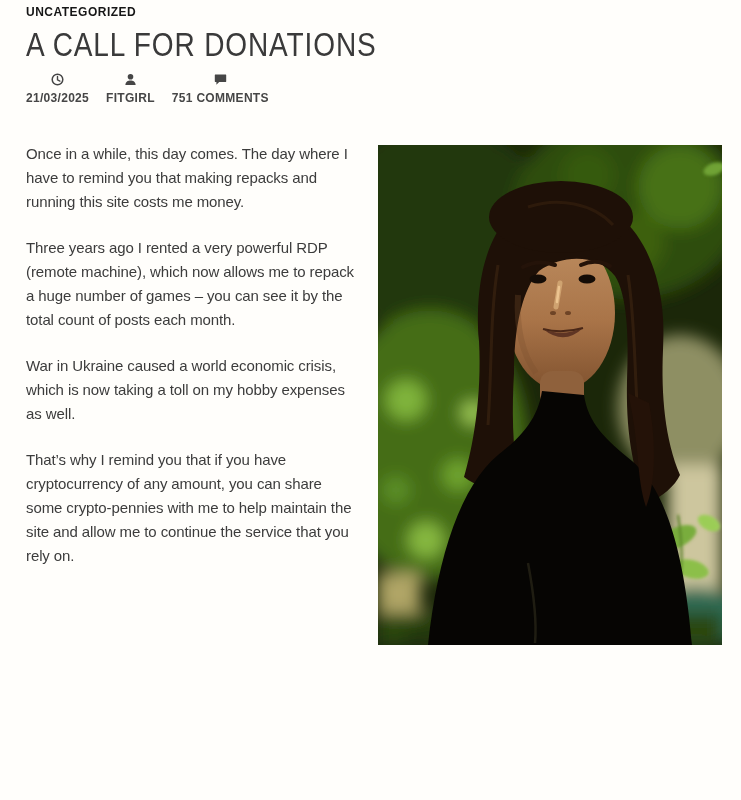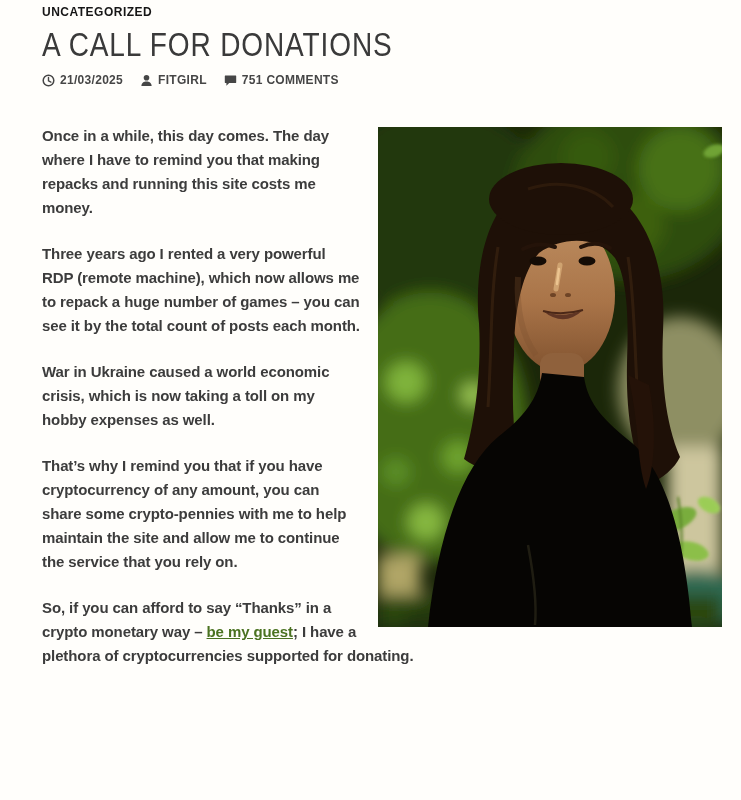--- a/index.html
+++ b/index.html
@@ -2,45 +2,44 @@
 <html lang="en"><head>
 <meta charset="utf-8">
 <style>
   html,body{margin:0;padding:0;}
   body{
     width:741px;height:800px;overflow:hidden;
     background:#fffefb;
     font-family:"Liberation Sans",sans-serif;
     -webkit-font-smoothing:antialiased;
   }
-  .post{padding:5px 19px 0 42px;}
+  .post{padding:5px 19px 0 26px;}
 
   .category{
     font-size:12px;font-weight:bold;letter-spacing:.5px;
     color:#161616;text-transform:uppercase;cursor:pointer;
   }
   .title{
     margin:7px 0 9px;
     font-size:33px;font-weight:400;letter-spacing:1px;
     color:#3a3a3a;white-space:nowrap;
     transform:scaleX(.85);transform-origin:left center;
   }
   .meta{
     display:flex;align-items:center;gap:17px;
     font-size:12px;font-weight:bold;letter-spacing:.3px;
     color:#464646;text-transform:uppercase;
   }
-  .meta-item{display:flex;align-items:center;gap:5px;cursor:pointer;}
+  .meta-item{display:flex;align-items:center;gap:5px;cursor:pointer;flex-direction:column;}
   .meta-item svg{width:13px;height:13px;display:block;}
 
   .content{
     margin-top:37px;
     font-size:15px;line-height:24px;letter-spacing:-0.1px;
     color:#3c3c3c;
-    font-weight:bold;
   }
   .content p{margin:0 0 22px;}
   .photo{
     float:right;width:344px;height:500px;
     margin:3px 0 8px 18px;
   }
   .photo svg{display:block;width:344px;height:500px;}
   a.green-link{color:#4a7220;text-decoration:underline;cursor:pointer;}
 </style>
 </head>
@@ -169,16 +168,15 @@
                  C294 350 308 428 314 500 Z" fill="#060503"></path>
         <path d="M250 248 C262 300 258 332 268 362 C277 341 279 300 271 258 Z" fill="#241208"></path>
         <path d="M150 418 C156 450 159 476 157 498" fill="none" stroke="#34311f" stroke-width="2.5" opacity="0.55"></path>
       </svg>
     </div>
 
     <p>Once in a while, this day comes. The day where I have to remind you that making repacks and running this site costs me money.</p>
     <p>Three years ago I rented a very powerful RDP (remote machine), which now allows me to repack a huge number of games – you can see it by the total count of posts each month.</p>
     <p>War in Ukraine caused a world economic crisis, which is now taking a toll on my hobby expenses as well.</p>
     <p>That’s why I remind you that if you have cryptocurrency of any amount, you can share some crypto-pennies with me to help maintain the site and allow me to continue the service that you rely on.</p>
-    <p><span>So, if you can afford to say “Thanks” in a crypto monetary way – </span><a class="green-link">be my guest</a><span>; I have a plethora of cryptocurrencies supported for donating.</span></p>
 
   </div>
 </div>
 
 </body></html>

